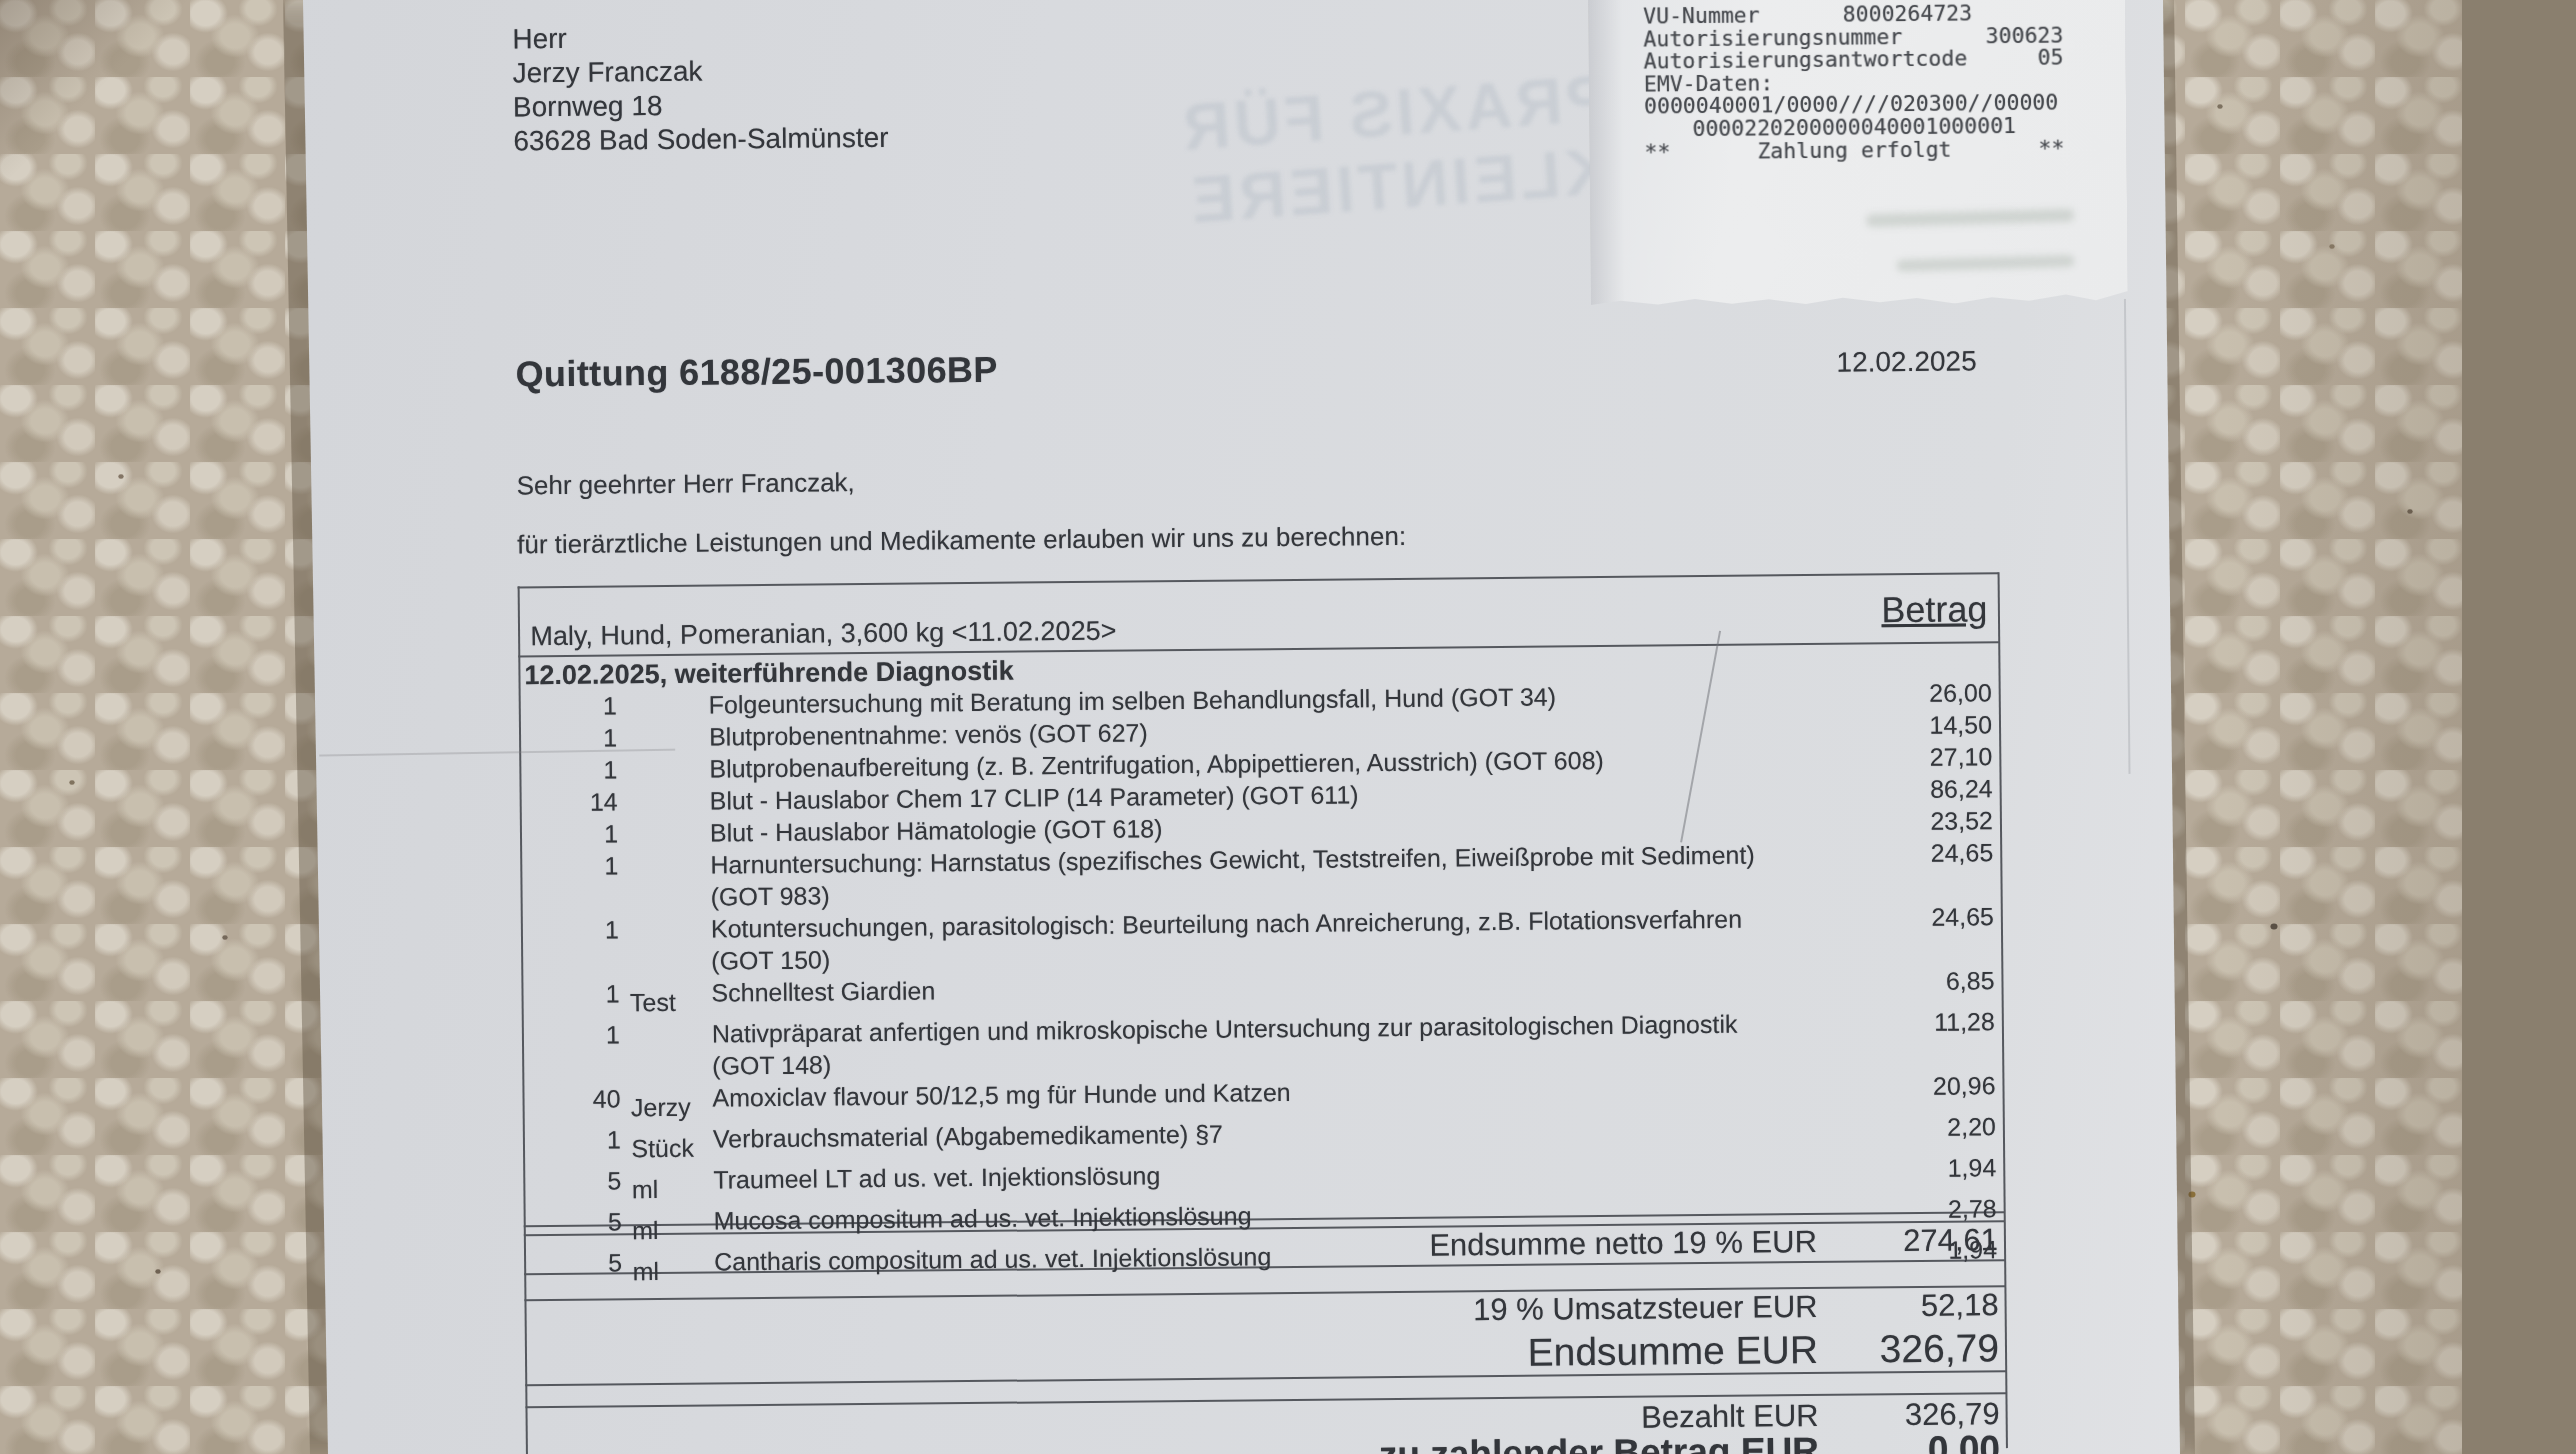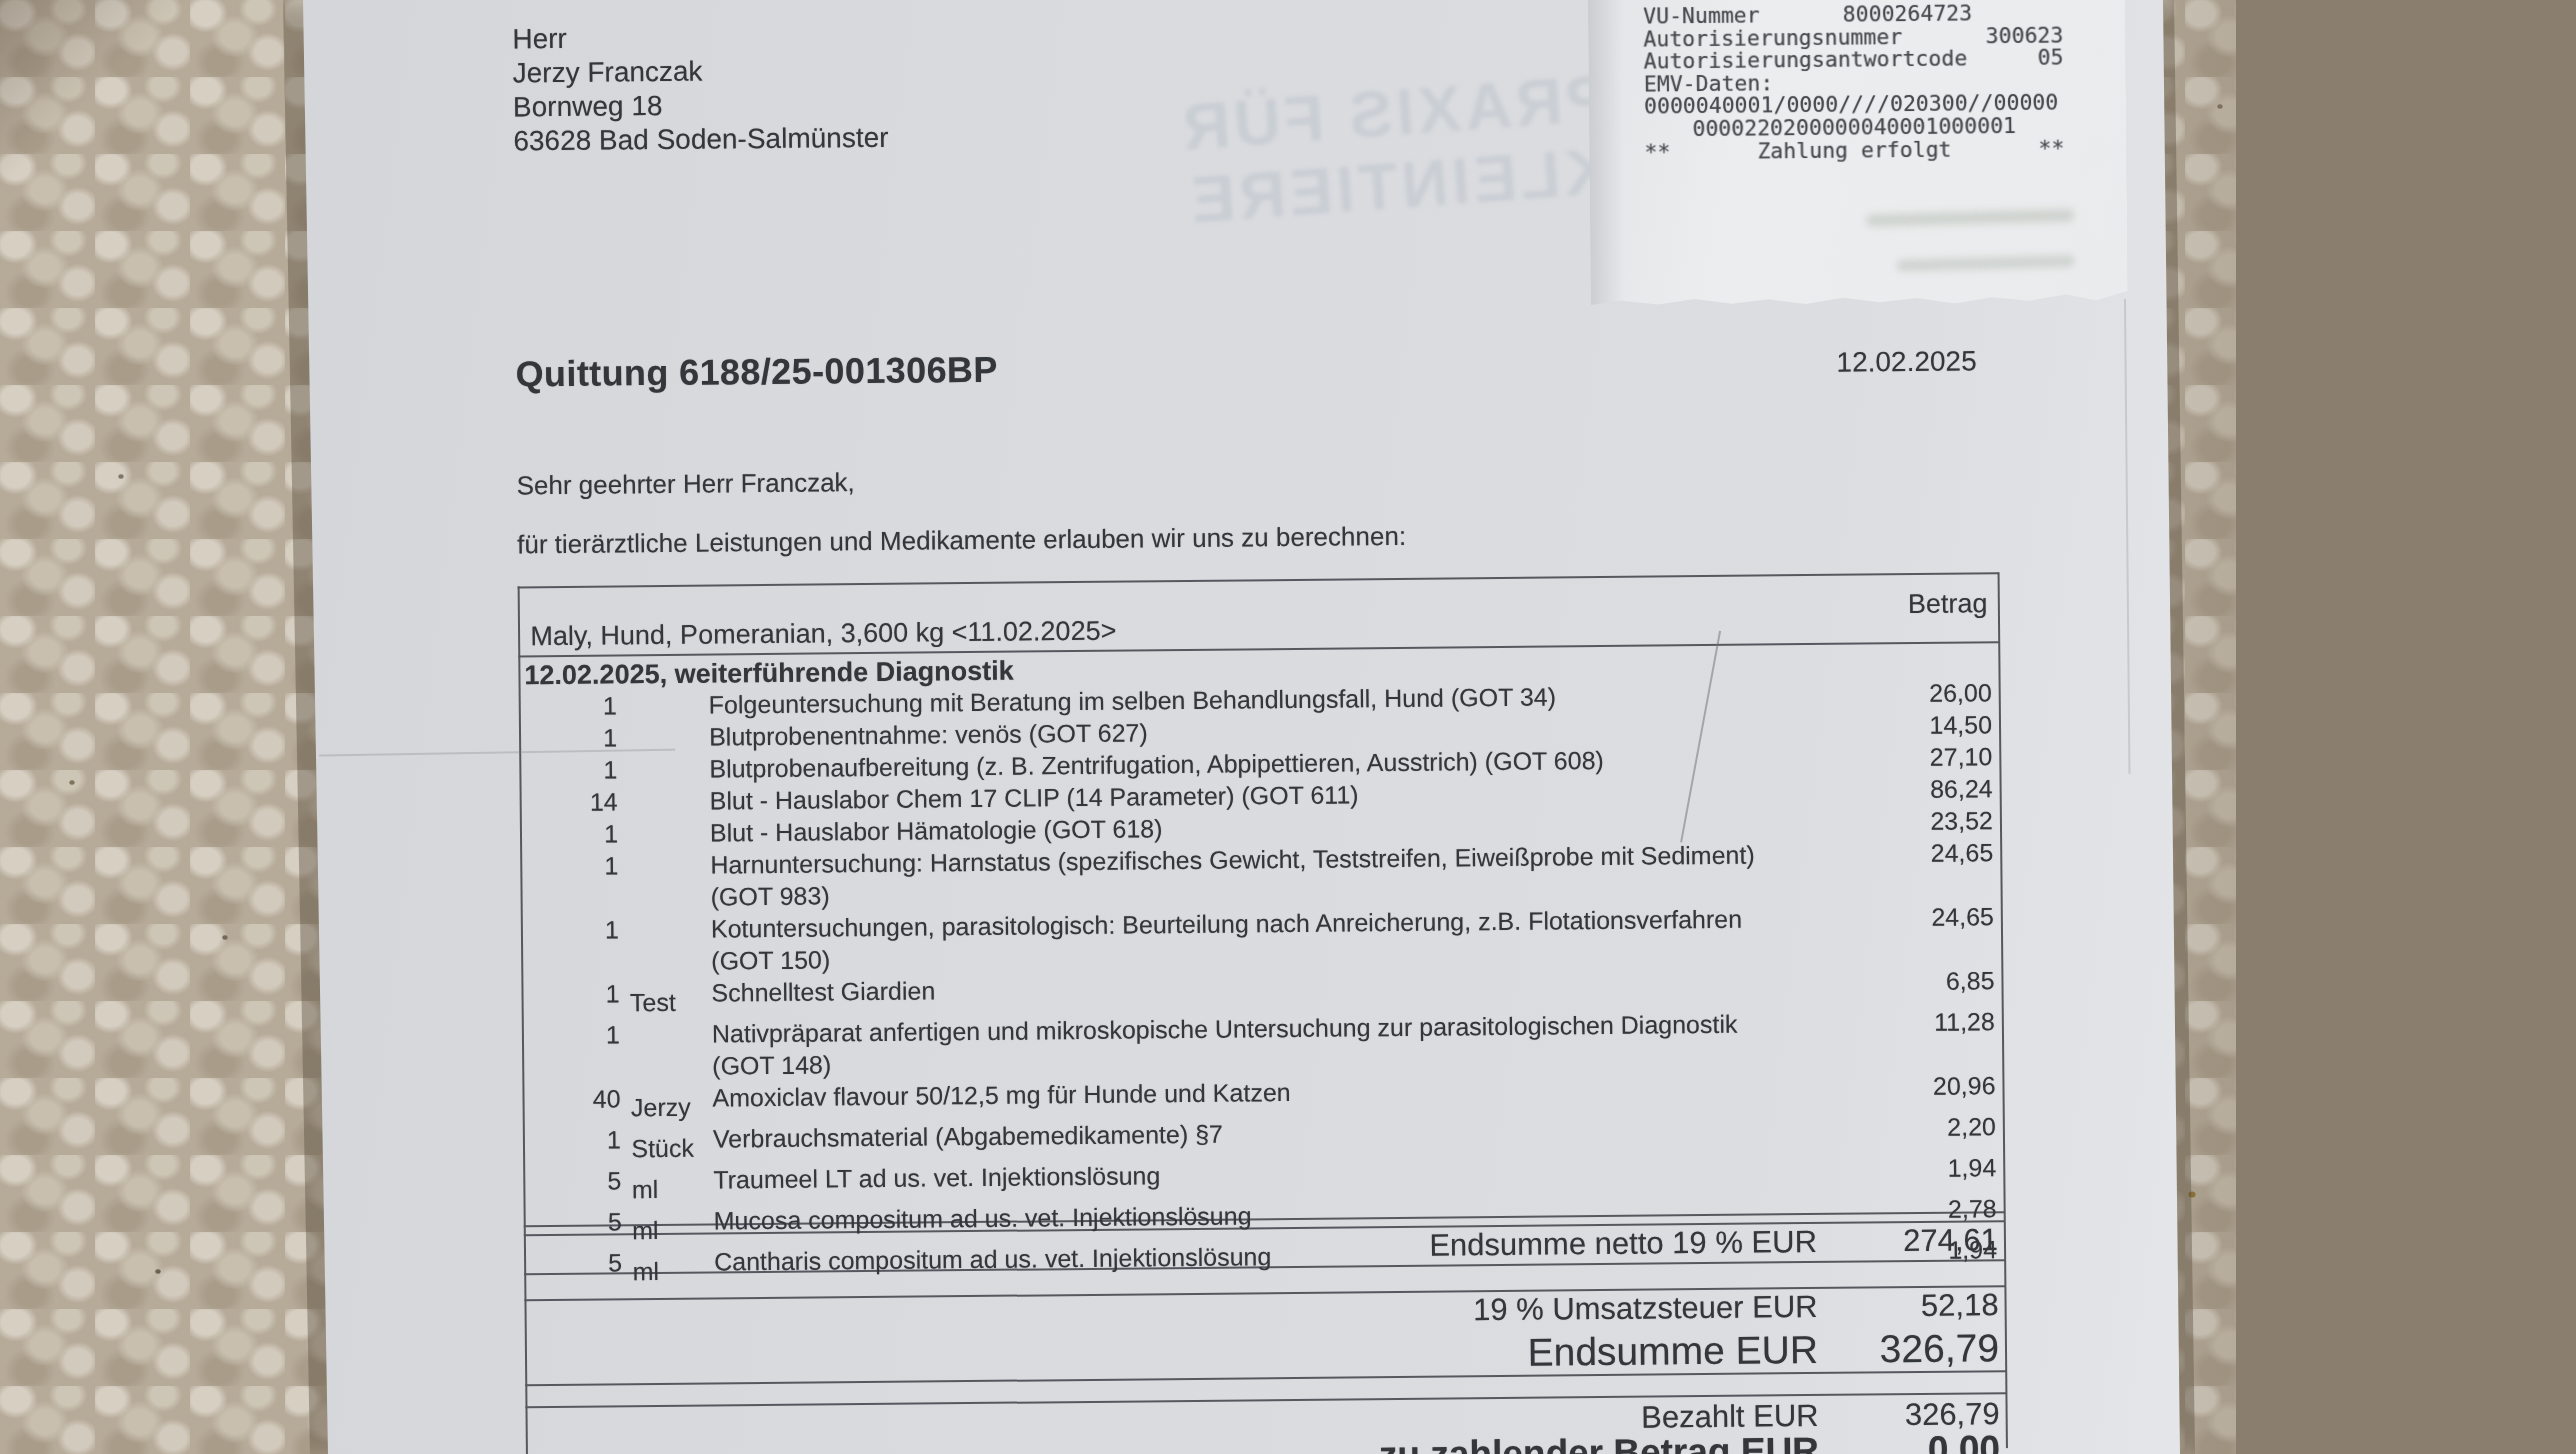--- a/index.html
+++ b/index.html
@@ -1,16 +1,16 @@
 <!DOCTYPE html>
 <html style="font-size:12px"><head>
 <meta charset="utf-8">
 <style>
   html,body{margin:0;padding:0;background:#8a7f6e;}
-  .scene{position:relative;width:2236px;height:1455px;overflow:hidden;
+  .scene{position:relative;width:2462px;height:1455px;overflow:hidden;
     font-family:"Liberation Sans",sans-serif;color:#33363b;
     background-color:#b6aa99;
     background-image:
       linear-gradient(135deg, rgba(80,66,52,0.35), rgba(80,66,52,0) 134px),
       linear-gradient(270deg, rgba(118,106,90,0.22), rgba(118,106,90,0) 237px),
       radial-gradient(31px 27px at 15.6px 13.4px, #d6cfc2 0 45%, rgba(214,207,194,0) 72%),
       radial-gradient(34px 30px at 45px 36px, #c8bfae 0 40%, rgba(200,191,174,0) 72%),
       radial-gradient(28px 25px at 68px 9px, #cdc5b5 0 42%, rgba(205,197,181,0) 70%),
       radial-gradient(37px 33px at 30px 62px, #a99d8a 0 38%, rgba(169,157,138,0) 70%),
       radial-gradient(30px 27px at 78px 52px, #d2cabc 0 44%, rgba(210,202,188,0) 72%);
@@ -54,21 +54,21 @@
   .title{left:519px;top:346px;font-size:36px;font-weight:bold;letter-spacing:0.4px;}
   .greeting{left:519px;top:463px;font-size:26px;}
   .intro{left:519px;top:522px;font-size:26px;}
   
   .rail{width:1.9px;top:579px;height:876px;background:#55585e;}
   .rail-l{left:519px;} .rail-r{left:1999px;}
   .hline{left:519px;width:1481px;height:1.9px;background:#55585e;}
   
   .thead{left:521px;top:579px;width:1478px;height:70px;}
   .patient{position:absolute;left:10.4px;bottom:4.5px;font-size:27px;}
-  .betrag{position:absolute;right:10.4px;top:16.3px;font-size:27px;}
+  .betrag{position:absolute;right:10.4px;top:16.3px;font-size:36px;text-decoration:underline;}
   .section-header{left:525px;top:653px;font-size:27px;font-weight:bold;}
   
   .items{left:522px;top:683px;width:1476px;}
   .item{display:grid;grid-template-columns:95px 92px 1104px 185px;
     font-size:25px;line-height:32px;}
   .qty{text-align:right;}
   .unit{padding-left:10.4px;margin-top:9px;}
   .desc{white-space:nowrap;overflow:visible;}
   .amt{text-align:right;padding-right:6px;}
   

